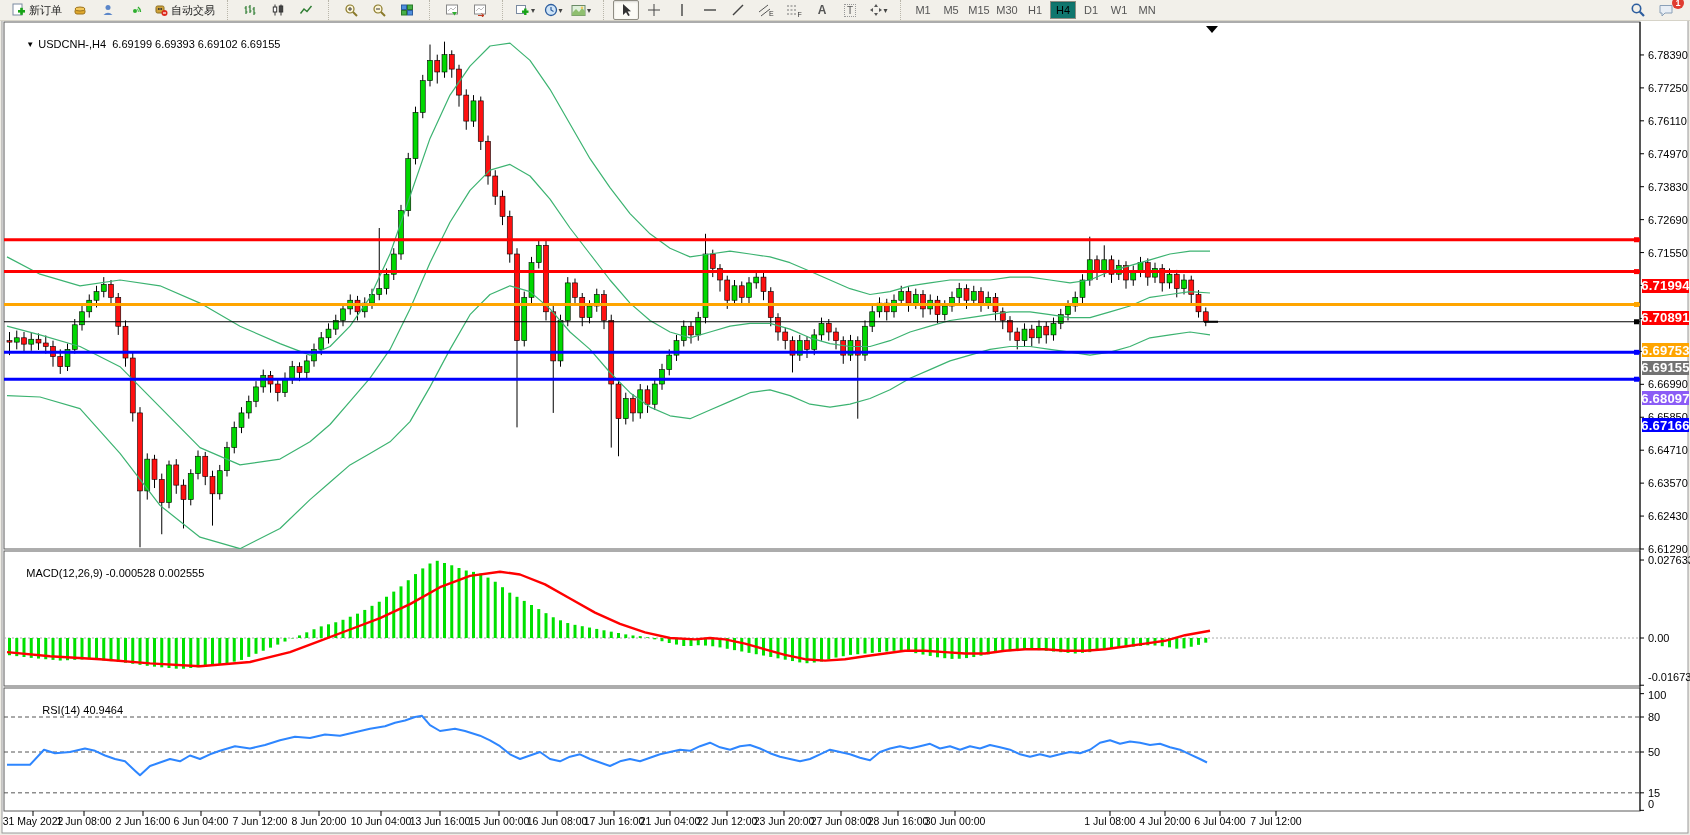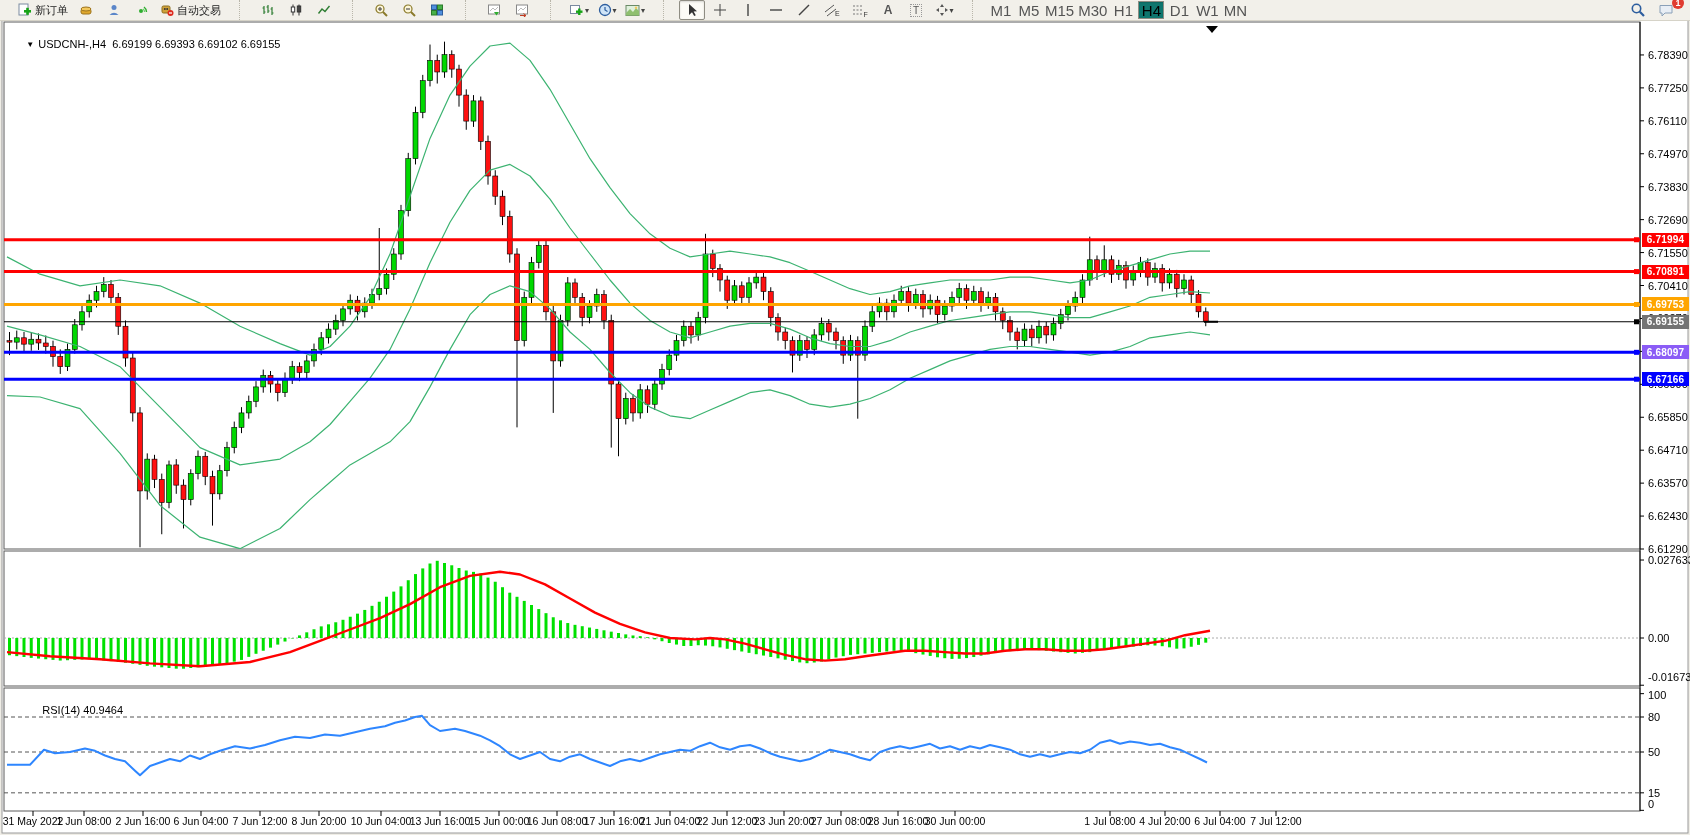--- a/index.html
+++ b/index.html
@@ -1,44 +1,44 @@
 <!DOCTYPE html>
 <html><head>
 <meta charset="utf-8">
 <style>
   html,body{margin:0;padding:0;background:#efede6;font-family:"Liberation Sans",sans-serif;}
   #stage{position:relative;width:1690px;height:835px;overflow:hidden;background:#efede6;}
   
   #toolbar{position:absolute;left:0;top:0;width:1690px;height:20px;background:#f2f0ea;
     border-bottom:1px solid #d6d3c8;display:flex;align-items:center;z-index:3;font-size:11px;color:#333;}
-  .tgroup{display:flex;align-items:center;height:20px;padding:0 14px;border-left:1px dotted #b9b6aa;}
+  .tgroup{display:flex;align-items:center;height:20px;padding:0 8px;border-left:1px dotted #b9b6aa;}
   .tgroup:first-child{border-left:none;}
   .tbtn{display:flex;align-items:center;justify-content:center;min-width:20px;height:18px;margin:0 1px;
     border:1px solid transparent;border-radius:2px;cursor:default;white-space:nowrap;padding:0 2px;}
   .tbtn.pressed{background:#fcfbf6;border:1px solid #8f8d83;box-shadow:inset 0 1px 2px rgba(0,0,0,.15);}
   .tbtn .lbl{margin-left:3px;color:#222;}
   .caret{font-size:8px;color:#444;margin-left:1px;}
   .tfbtn{min-width:24px;height:16px;display:flex;align-items:center;justify-content:center;margin:0 1px;
-    border:1px solid transparent;font-size:15px;color:#555;}
+    border:1px solid transparent;font-size:11px;color:#555;}
   .tfbtn.active{background:#0f766e;border:1px solid #8f8d83;color:#000;box-shadow:inset 0 1px 1px rgba(0,0,0,.12);}
   #tb-right{margin-left:auto;display:flex;align-items:center;padding-right:10px;}
   .badge{position:absolute;top:-4px;right:-6px;background:#e03c31;color:#fff;border-radius:50%;
     width:12px;height:12px;font-size:9px;font-weight:bold;display:flex;align-items:center;justify-content:center;}
   .glyphA{font-size:12px;color:#555;font-weight:bold;}
   .glyphT{font-size:10px;color:#555;border:1px dotted #999;padding:0 2px;}
   
   #plot{position:absolute;left:0;top:0;z-index:1;}
   #overlays{position:absolute;left:0;top:0;width:1690px;height:627px;z-index:2;pointer-events:none;}
   .pane-label{position:absolute;font-size:11px;color:#000;white-space:pre;}
   #symbol-label{left:8px;top:26px;}
   #macd-label{left:8px;top:555px;}
   #rsi-label{left:24px;top:692px;text-align:right;}
   .tri{font-size:8px;vertical-align:1px;margin-right:4px;}
-  .axis-badge{position:absolute;left:1642px;width:47px;height:14px;color:#fff;font-size:10px;font-weight:bold;
-    display:flex;align-items:center;justify-content:center;letter-spacing:.2px;}
+  .axis-badge{position:absolute;left:1642px;width:47px;height:14px;color:#fff;font-size:13px;font-weight:bold;
+    display:flex;align-items:center;justify-content:center;letter-spacing:.2px;margin-top:46px;}
 </style>
 </head>
 <body>
 
 <div id="stage">
 
   <svg id="plot" width="1690" height="835">
       <rect x="2" y="20" width="1686" height="813" fill="#fff" stroke="#9a9a9a"></rect>
       <rect x="4" y="22" width="1636" height="527" fill="#fff" stroke="#5a5a5a"></rect>
       <rect x="4" y="551" width="1636" height="135" fill="#fff" stroke="#5a5a5a"></rect>
@@ -889,20 +889,23 @@
           </svg>
         <span class="badge">1</span>
       </div>
     </div>
   </div>
 
   <div id="overlays">
     <div class="pane-label" id="symbol-label">
       <span class="tri">▼</span><span>USDCNH-,H4</span><span>  </span><span>6.69199 6.69393 6.69102 6.69155</span>
     </div>
+    <div class="pane-label" id="macd-label">
+      <span>MACD(12,26,9)</span><span> </span><span>-0.000528 0.002555</span>
+    </div>
     <div class="pane-label" id="rsi-label">
       <span>RSI(14)</span><span> </span><span>40.9464</span>
     </div>
     <div id="badges">
         <div class="axis-badge" style="top: 232.734px; background: rgb(255, 0, 0);">6.71994</div>
         <div class="axis-badge" style="top: 264.603px; background: rgb(255, 0, 0);">6.70891</div>
         <div class="axis-badge" style="top: 297.482px; background: rgb(255, 165, 0);">6.69753</div>
         <div class="axis-badge" style="top: 314.76px; background: #737373;">6.69155</div>
         <div class="axis-badge" style="top: 345.328px; background: #8b5cf6;">6.68097</div>
         <div class="axis-badge" style="top: 372.227px; background: rgb(0, 0, 255);">6.67166</div>

